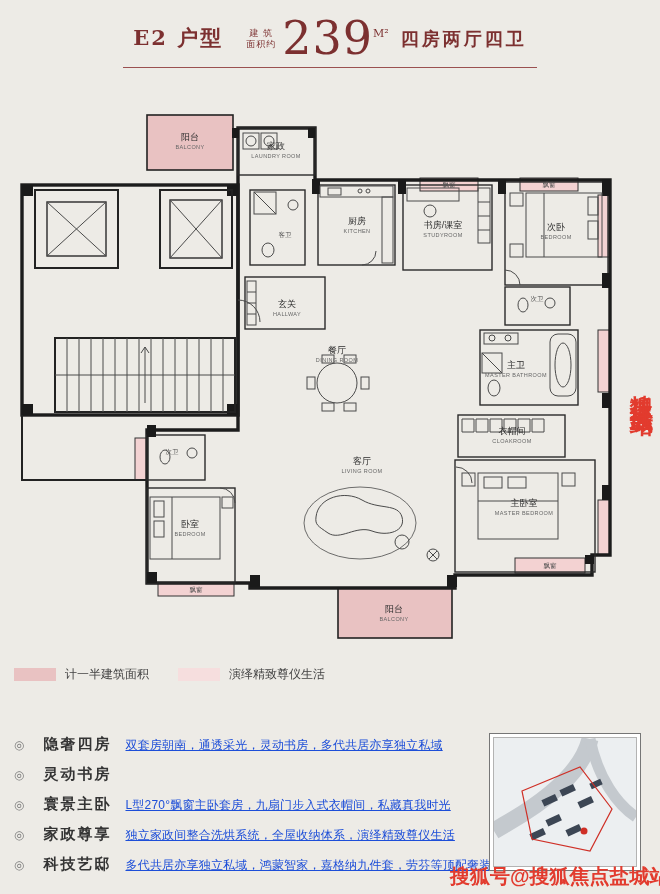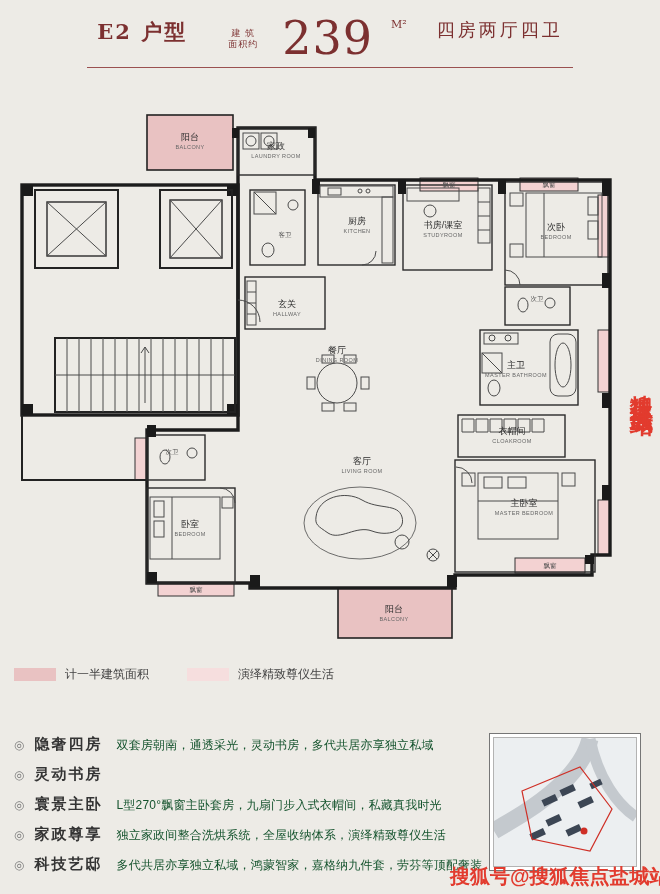--- a/index.html
+++ b/index.html
@@ -1,57 +1,57 @@
 <!DOCTYPE html>
 <html><head>
 <meta charset="utf-8">
 <style>
   html,body{margin:0;padding:0;}
   body{font-family:"Liberation Sans",sans-serif;background:#d8d6d1;}
   .page{position:relative;width:660px;height:894px;background:#edebe6;overflow:hidden;}
 
   
   .header-wrap{position:absolute;top:18px;left:0;width:660px;text-align:center;}
-  .header{display:inline-flex;gap:24px;color:#7c3030;
+  .header{display:inline-flex;align-items:flex-end;gap:6px;color:#7c3030;
           border-bottom:1px solid #9a5050;padding:0 10px 9px 10px;}
   .h-unit{font-family:"DejaVu Serif",serif;font-size:21px;font-weight:bold;letter-spacing:2px;padding-bottom:6px;}
   .h-note{display:flex;flex-direction:column;justify-content:flex-end;font-size:9px;line-height:11px;
           letter-spacing:1px;padding-bottom:8px;margin-left:17px;}
   .h-value{font-family:"DejaVu Serif",serif;font-size:46px;line-height:40px;letter-spacing:1px;}
   .h-mu{font-family:"DejaVu Serif",serif;font-size:11px;padding-bottom:18px;margin-left:-6px;}
-  .h-layout{font-family:"DejaVu Serif",serif;font-size:18px;font-weight:normal;letter-spacing:3px;padding-bottom:7px;margin-left:6px;}
+  .h-layout{font-family:"DejaVu Serif",serif;font-size:18px;font-weight:bold;letter-spacing:3px;padding-bottom:7px;margin-left:6px;}
 
   
   .plan{position:absolute;top:85px;left:0;}
   .w{fill:none;stroke:#222;stroke-width:2;}
   .wo{fill:none;stroke:#1c1c1c;stroke-width:3.4;}
   .wi{fill:none;stroke:#2a2a2a;stroke-width:1.4;}
   .f{fill:none;stroke:#4a4a4a;stroke-width:1;}
   .blk{fill:#1a1a1a;}
   .pinkA{fill:#e9c2c2;stroke:#222;stroke-width:1.6;}
   .pinkB{fill:#f3d2d2;stroke:#333;stroke-width:1;}
   .cn{font-family:"Liberation Sans",sans-serif;font-size:9px;fill:#2d2d2d;text-anchor:middle;}
   .en{font-family:"Liberation Sans",sans-serif;font-size:5.5px;fill:#666;letter-spacing:.4px;text-anchor:middle;}
   .cns{font-family:"Liberation Sans",sans-serif;font-size:6.5px;fill:#4e4e4e;text-anchor:middle;}
 
   
-  .legend{position:absolute;top:666px;left:14px;display:flex;gap:38px;align-items:center;
+  .legend{position:absolute;top:666px;left:14px;display:flex;gap:29px;align-items:center;
           font-size:12px;color:#444;}
   .legend-item{display:flex;align-items:center;}
   .swatch{width:42px;height:13px;margin-right:9px;display:inline-block;}
   .swatch-half{background:#e9c2c2;}
   .swatch-none{background:#f6dede;}
 
   
   .features{position:absolute;top:735px;left:14px;width:474px;}
   .feature-row{display:flex;align-items:baseline;white-space:nowrap;margin-bottom:11px;}
   .bullet{font-size:12px;color:#787878;margin-right:10px;}
   .ftitle{font-family:"DejaVu Serif",serif;font-size:15px;font-weight:bold;color:#343434;
-          letter-spacing:2px;width:82px;flex:none;}
-  .fdesc{font-size:12px;color:#14532d;letter-spacing:.2px;}
+          letter-spacing:2px;width:82px;flex:none;margin-left:9px;}
+  .fdesc{font-size:12px;color:#1d4ed8;letter-spacing:.2px;text-decoration:underline;}
 
   
   .sitemap{position:absolute;top:733px;left:489px;width:152px;height:138px;background:#fff;
            border:1px solid #767676;box-sizing:border-box;padding:3px;}
   .sitemap-inner{width:100%;height:100%;border:1px solid #b3b3b3;box-sizing:border-box;background:#eceff1;}
 
   
   .wm-side{position:absolute;top:376px;right:2px;writing-mode:vertical-rl;color:#e23b2e;
            font-size:23px;letter-spacing:3px;font-weight:bold;z-index:5;}
   .wm-bottom{position:absolute;top:863px;left:450px;color:#e23b2e;font-size:20px;font-weight:bold;

